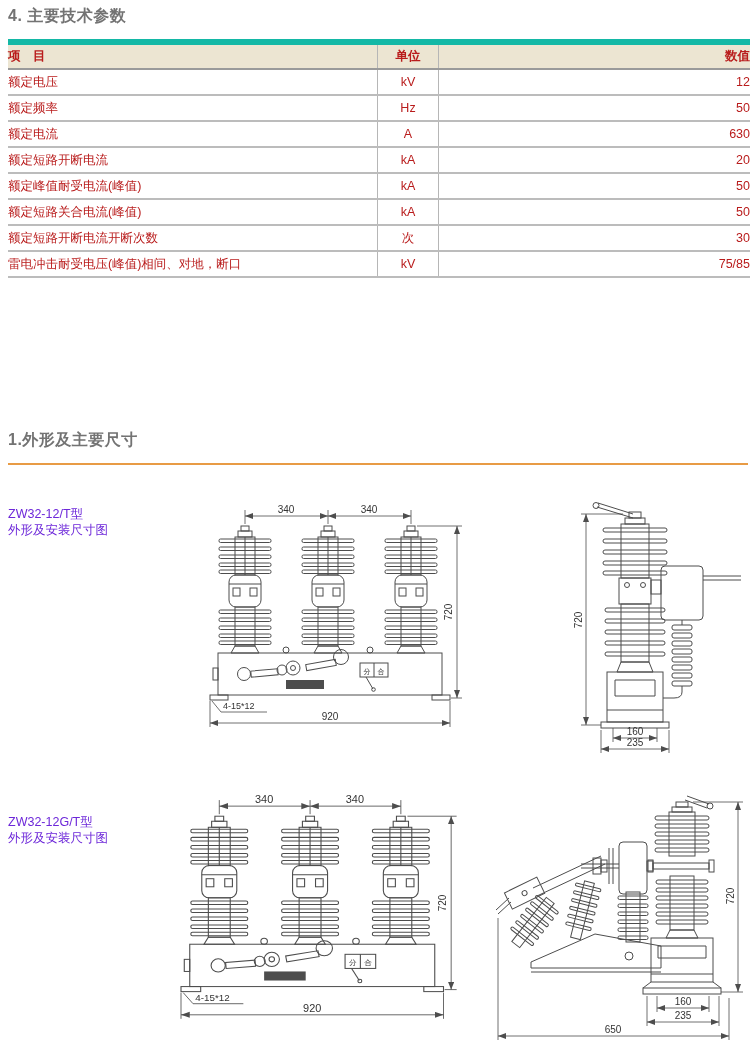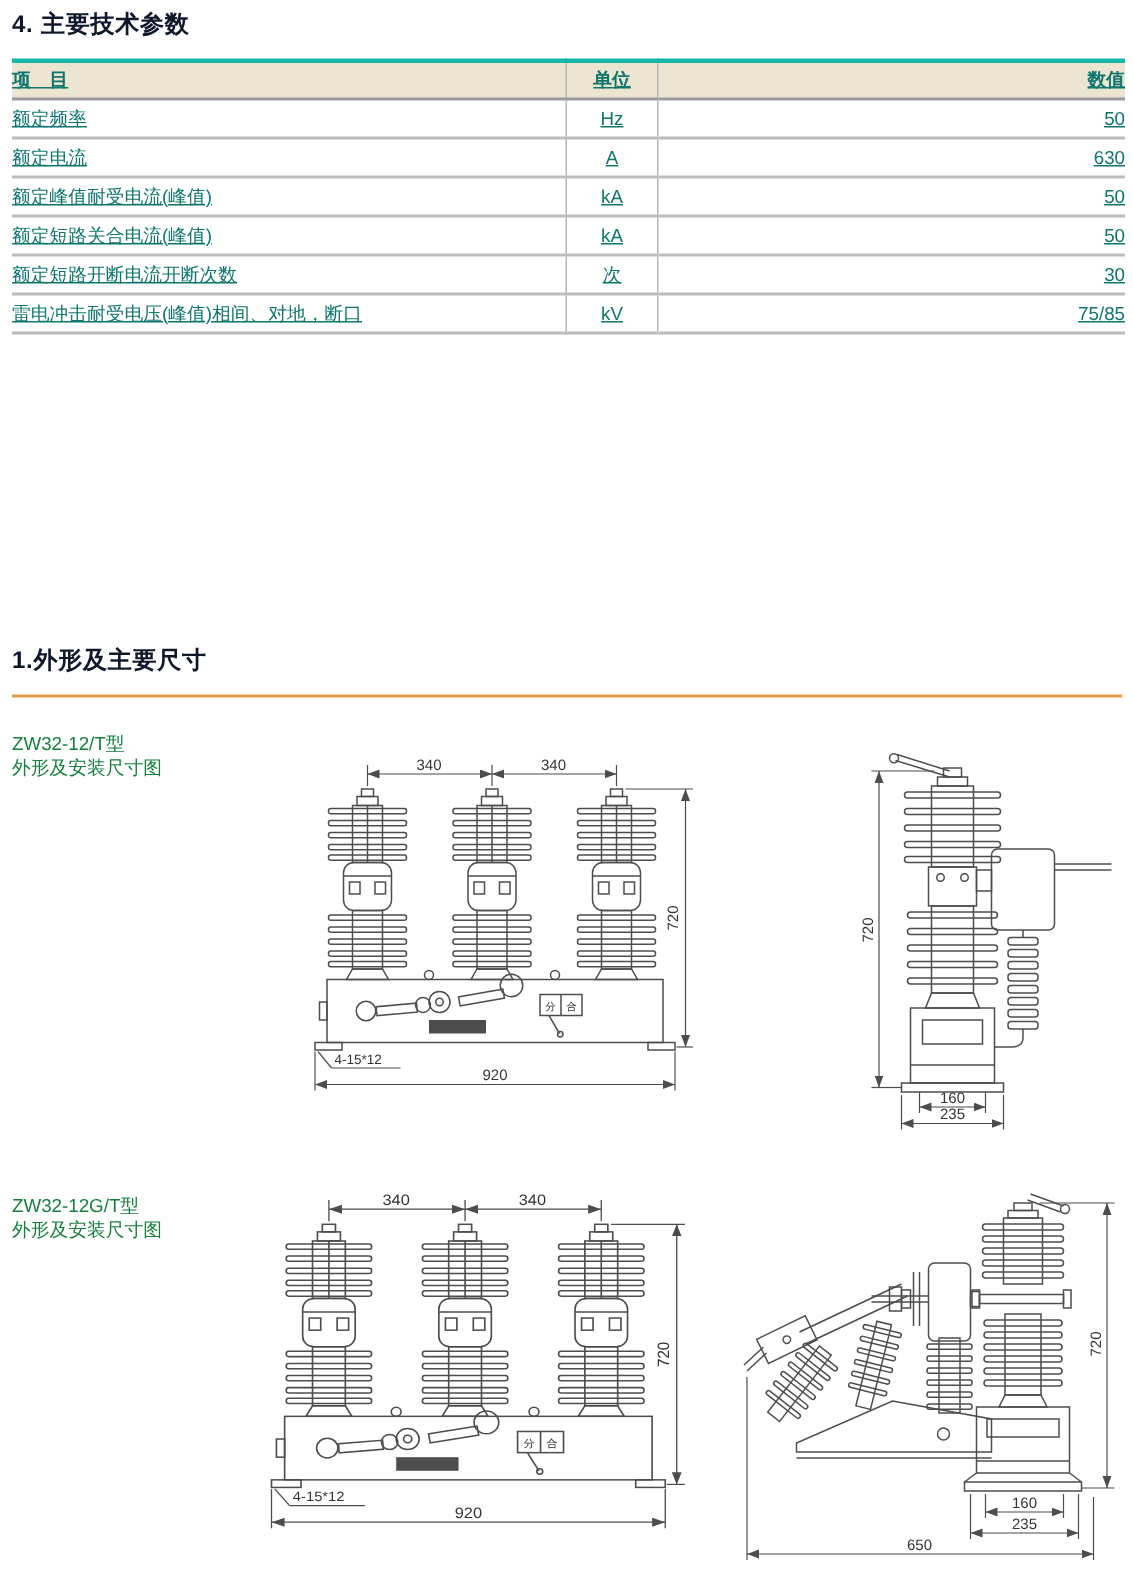--- a/index.html
+++ b/index.html
@@ -1,33 +1,33 @@
 <!DOCTYPE html>
 <html><head>
 <meta charset="utf-8">
 <style>
   html,body{margin:0;padding:0;background:#fff;}
   .page{position:relative;width:755px;height:1051px;background:#ffffff;overflow:hidden;
         font-family:"Liberation Sans","DejaVu Sans",sans-serif;color:#333;}
-  .section-title{position:absolute;margin:0;font-size:16px;font-weight:bold;color:#0f172a;letter-spacing:0.5px;}
+  .section-title{position:absolute;margin:0;font-size:16px;font-weight:bold;color:#737373;letter-spacing:0.5px;}
   #title-params{left:8px;top:6px;}
   #title-dims{left:8px;top:430px;}
   .orange-rule{position:absolute;left:8px;width:740px;height:2px;background:#e89b45;}
   #rule-dims{top:463px;}
 
   
   table.params{position:absolute;left:8px;top:39px;width:742px;border-collapse:collapse;
-               border-top:3px solid #14b8a6;font-size:12.5px;color:#0f766e;table-layout:fixed;text-decoration:underline;}
+               border-top:6px solid #14b8a6;font-size:12.5px;color:#b91c1c;table-layout:fixed;}
   table.params th{background:#ece5d2;height:23px;font-weight:bold;border-bottom:2px solid #9a9a9a;padding:0;}
   table.params td{height:24px;border-bottom:2px solid #bcbcbc;padding:0;background:#fff;}
   th.c-item,td.c-item{width:369px;text-align:left;padding-left:14px;}
   th.c-unit,td.c-unit{width:60px;text-align:center;border-left:1px solid #b6b6b6;border-right:1px solid #b6b6b6;}
   th.c-val,td.c-val{text-align:right;}
 
-  .drawing-label{position:absolute;left:8px;font-size:12.5px;line-height:1.3;color:#15803d;}
+  .drawing-label{position:absolute;left:8px;font-size:12.5px;line-height:1.3;color:#6d28d9;margin-top:18px;}
   #label-d1{top:488px;}
   #label-d2{top:796px;}
 
   svg.drawing{position:absolute;overflow:visible;}
   #front1{left:210px;top:500px;width:256px;height:248px;}
   #side1{left:573px;top:492px;width:182px;height:262px;}
   #front2{left:181px;top:790px;width:280px;height:250px;}
   #side2{left:495px;top:786px;width:256px;height:264px;}
 
   svg .art{stroke:#4d4d4d;stroke-width:1;fill:none;}
@@ -217,28 +217,38 @@
   <table class="params">
     <thead>
       <tr>
         <th class="c-item">项　目</th>
         <th class="c-unit">单位</th>
         <th class="c-val">数值</th>
       </tr>
     </thead>
     <tbody>
       <tr>
+          <td class="c-item">额定电压</td>
+          <td class="c-unit">kV</td>
+          <td class="c-val">12</td>
+        </tr>
+      <tr>
           <td class="c-item">额定频率</td>
           <td class="c-unit">Hz</td>
           <td class="c-val">50</td>
         </tr>
       <tr>
           <td class="c-item">额定电流</td>
           <td class="c-unit">A</td>
           <td class="c-val">630</td>
+        </tr>
+      <tr>
+          <td class="c-item">额定短路开断电流</td>
+          <td class="c-unit">kA</td>
+          <td class="c-val">20</td>
         </tr>
       <tr>
           <td class="c-item">额定峰值耐受电流(峰值)</td>
           <td class="c-unit">kA</td>
           <td class="c-val">50</td>
         </tr>
       <tr>
           <td class="c-item">额定短路关合电流(峰值)</td>
           <td class="c-unit">kA</td>
           <td class="c-val">50</td>

